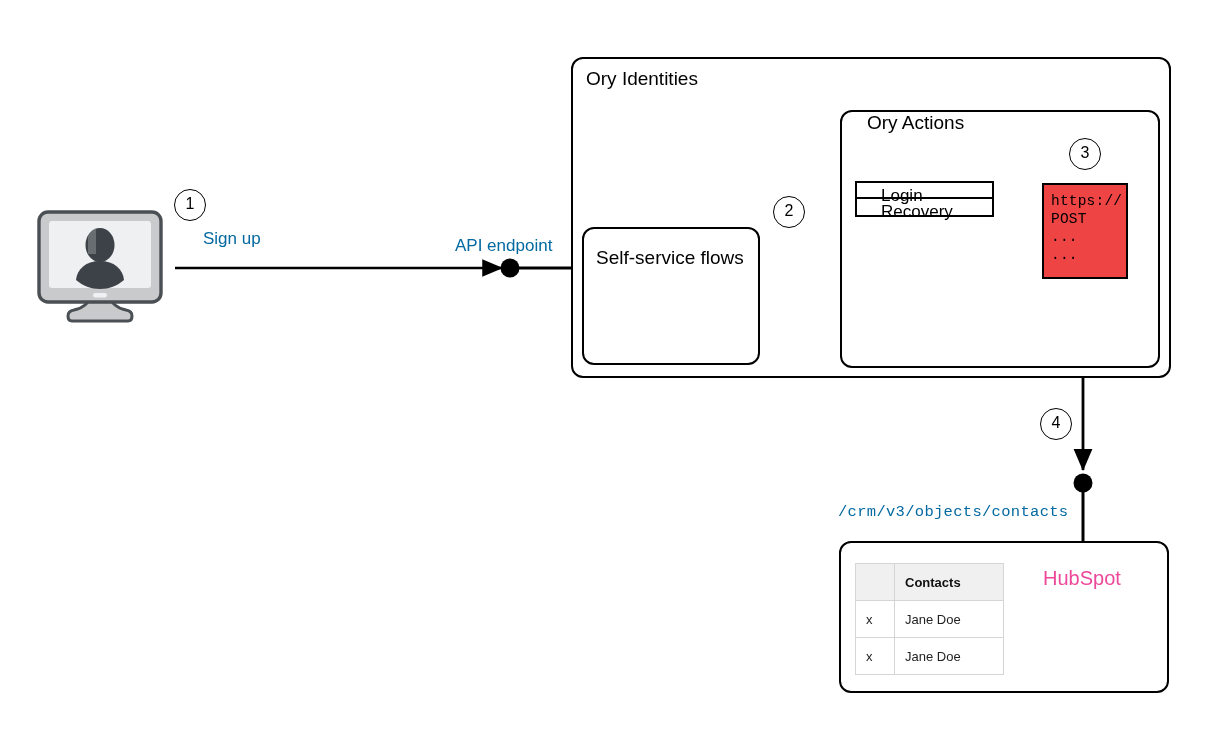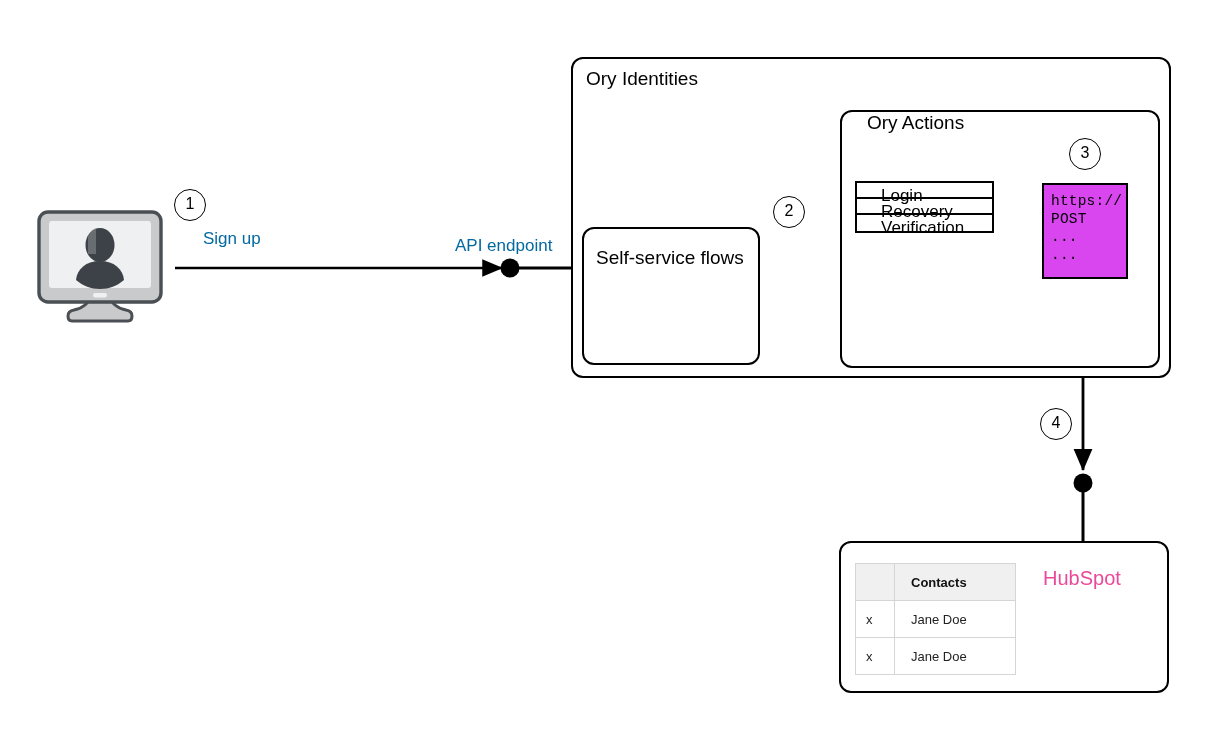--- a/index.html
+++ b/index.html
@@ -106,21 +106,21 @@
 
   
   .webhook {
     position: absolute;
     left: 1042px;
     top: 183px;
     width: 86px;
     height: 96px;
     box-sizing: border-box;
     border: 2.5px solid #000000;
-    background: #d946ef;
+    background: #ef4444;
     padding: 7px 18px 0 7px;
   }
   .webhook-line {
     font-family: "Liberation Mono", monospace;
     font-size: 14.5px;
     line-height: 18px;
     letter-spacing: 0.2px;
     color: #000000;
     white-space: nowrap;
   }
@@ -133,21 +133,21 @@
     border-collapse: collapse;
     background: #ffffff;
   }
   .contacts-table td, .contacts-table th {
     border: 1px solid #d5d5d5;
     font-size: 13px;
     color: #222222;
     text-align: left;
     font-weight: normal;
     height: 36px;
-    padding: 0 16px;
+    padding: 0 10px;
     white-space: nowrap;
   }
   .contacts-table .col-flag { width: 18px; padding: 0 10px; }
   .contacts-table .col-name { width: 88px; }
   .contacts-table thead th {
     background: #f0f0f0;
     font-weight: bold;
     color: #111111;
   }
   .hubspot-label {
@@ -217,34 +217,34 @@
   <div class="box-title" style="left:596px; top:247px;">Self-service flows</div>
 
   <div class="badge" style="left:773px; top:196px;">2</div>
 
   <div class="box rounded" style="left:840px; top:110px; width:320px; height:258px;"></div>
   <div class="box-title" style="left:867px; top:112px;">Ory Actions</div>
 
   <div class="flow-list">
     <div class="flow-item">Login</div>
     <div class="flow-item">Recovery</div>
-    <div class="flow-item">Verification</div>
   </div>
 
   <div class="badge" style="left:1069px; top:138px;">3</div>
 
   <div class="webhook">
     <div class="webhook-line">https://</div>
     <div class="webhook-line">POST</div>
     <div class="webhook-line">...</div>
     <div class="webhook-line">...</div>
   </div>
 
   <div class="badge" style="left:1040px; top:408px;">4</div>
 
+  <div class="label mono" style="left:838px; top:502px;">/crm/v3/objects/contacts</div>
 
   <div class="box rounded" style="left:839px; top:541px; width:330px; height:152px;"></div>
 
   <div class="hubspot-label">HubSpot</div>
 
   <table class="contacts-table">
     <thead>
       <tr>
         <th class="col-flag"></th>
         <th class="col-name">Contacts</th>

